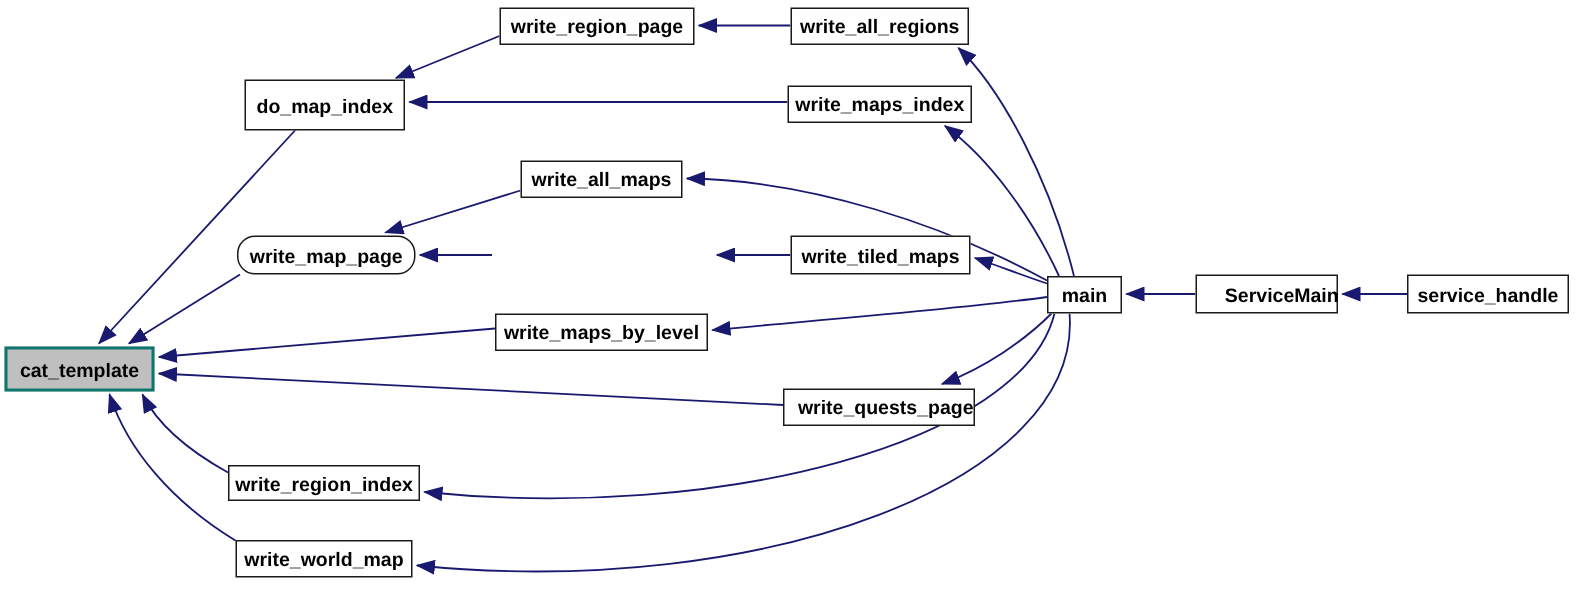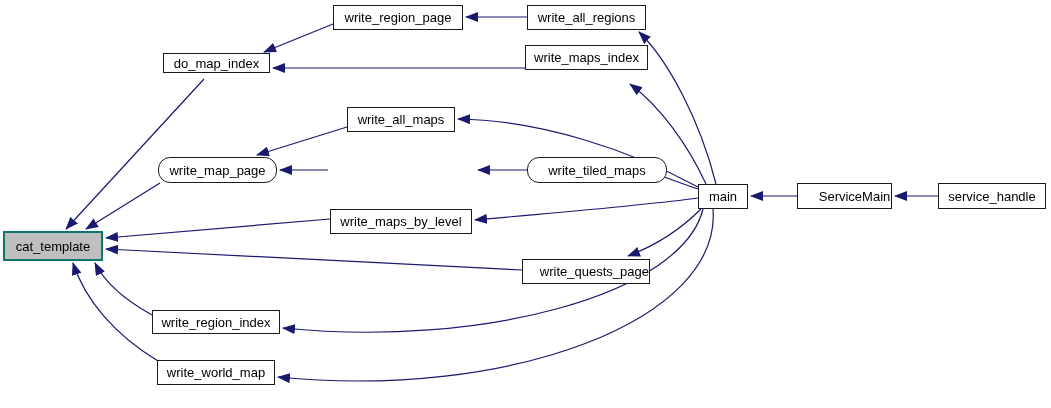--- a/index.html
+++ b/index.html
@@ -19,21 +19,21 @@
     display:flex;align-items:center;justify-content:center;
     font-size:13px;color:#000000;
     white-space:nowrap;
     cursor:pointer;
   }
   .node.highlight{
     background:#bfbfbf;
     border:2px solid #0f766e;
     cursor:default;
   }
-  .node span{display:block;line-height:1;}
+  .node span{display:block;line-height:1;font-weight:bold;}
 </style>
 </head>
 <body>
 
 <div id="stage">
   <svg id="edge-layer" viewBox="0 0 1051 408" xmlns="http://www.w3.org/2000/svg">
       <defs>
         <marker id="arrow" markerWidth="13" markerHeight="10" refX="12" refY="5" orient="auto" markerUnits="userSpaceOnUse">
           <path d="M0,0 L13,5 L0,10 z" fill="#191970"></path>
         </marker>
@@ -58,39 +58,39 @@
       <path d="M701,209 C683,227 657,245 628,256" fill="none" stroke="#191970" stroke-width="1.2" marker-end="url(#arrow)"></path>
       <path d="M703,209 C682,295 480,348 283,328" fill="none" stroke="#191970" stroke-width="1.2" marker-end="url(#arrow)"></path>
       <path d="M713,209 C722,320 510,400 278,377" fill="none" stroke="#191970" stroke-width="1.2" marker-end="url(#arrow)"></path>
       <path d="M797,196 L751,196" fill="none" stroke="#191970" stroke-width="1.2" marker-end="url(#arrow)"></path>
       <path d="M938,196 L895,196" fill="none" stroke="#191970" stroke-width="1.2" marker-end="url(#arrow)"></path>
     </svg>
 
 <div class="node highlight" style="left: 3px; top: 231px; width: 100px; height: 30px;">
       <span>cat_template</span>
     </div>
-    <div class="node" style="left: 163px; top: 53px; width: 107px; height: 20px;">
+    <div class="node" style="left: 163px; top: 53px; width: 107px; height: 34px;">
       <span>do_map_index</span>
     </div>
     <div class="node" style="left: 333px; top: 5px; width: 130px; height: 25px;">
       <span>write_region_page</span>
     </div>
     <div class="node" style="left: 527px; top: 5px; width: 119px; height: 25px; text-align: right;">
       <span>write_all_regions</span>
     </div>
-    <div class="node" style="left: 525px; top: 45px; width: 123px; height: 25px;">
+    <div class="node" style="left: 525px; top: 57px; width: 123px; height: 25px;">
       <span>write_maps_index</span>
     </div>
     <div class="node" style="left: 347px; top: 107px; width: 108px; height: 25px;">
       <span>write_all_maps</span>
     </div>
     <div class="node" style="left: 158px; top: 157px; width: 119px; height: 26px; border-radius: 12px;">
       <span>write_map_page</span>
     </div>
-    <div class="node" style="left: 527px; top: 157px; width: 140px; height: 26px; border-radius: 12px;">
+    <div class="node" style="left: 527px; top: 157px; width: 120px; height: 26px;">
       <span>write_tiled_maps</span>
     </div>
     <div class="node" style="left: 330px; top: 209px; width: 142px; height: 25px;">
       <span>write_maps_by_level</span>
     </div>
     <div class="node" style="left: 522px; top: 259px; width: 128px; height: 25px; justify-content: flex-end;">
       <span>write_quests_page</span>
     </div>
     <div class="node" style="left: 152px; top: 310px; width: 128px; height: 24px;">
       <span>write_region_index</span>

